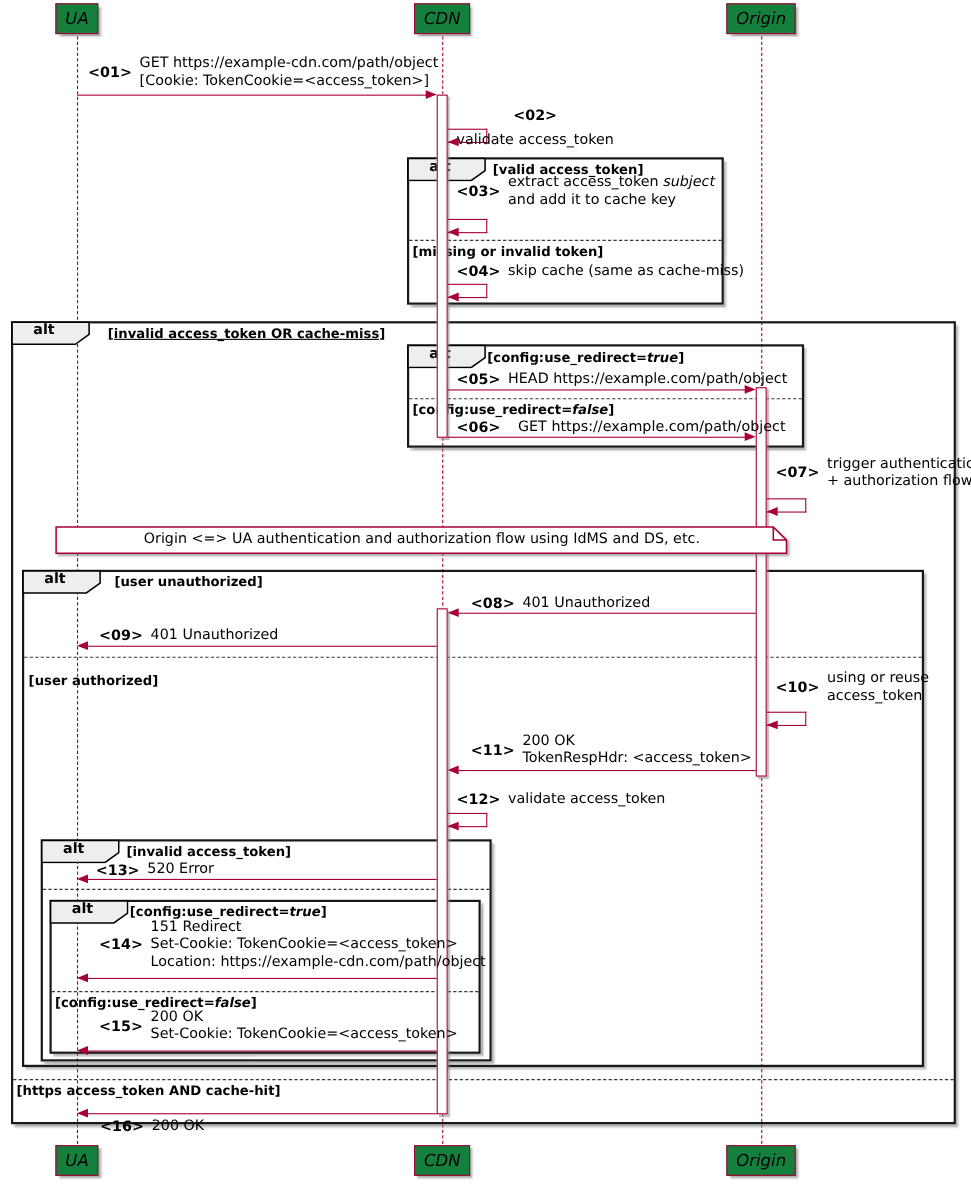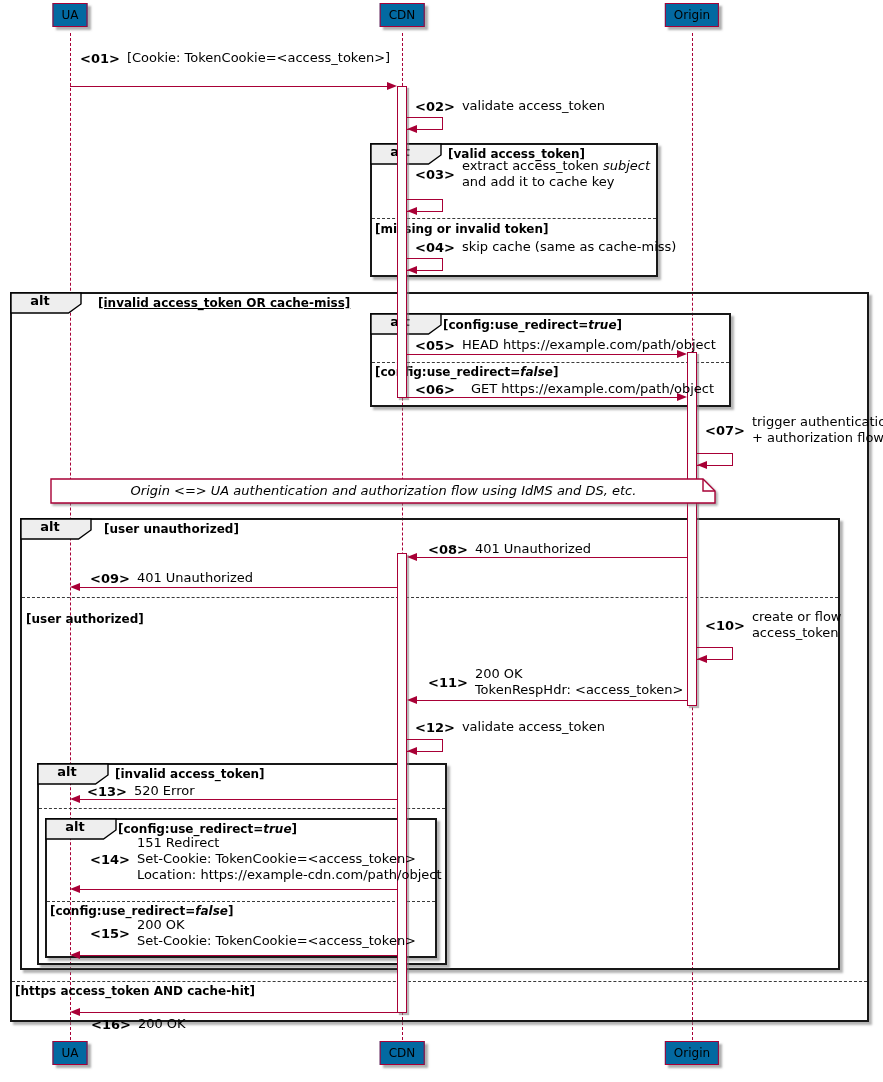--- a/index.html
+++ b/index.html
@@ -21,25 +21,25 @@
   .ah{position:absolute;width:0;height:0;border-top:4.5px solid transparent;border-bottom:4.5px solid transparent;}
   .ah.r{border-left:10px solid #A80036;}
   .ah.l{border-right:10px solid #A80036;}
   .sa{position:absolute;width:36px;height:13px;border:1px solid #A80036;border-left:none;box-sizing:border-box;}
   
   .msg{position:absolute;display:flex;align-items:center;gap:7px;font-size:13px;white-space:nowrap;}
   .msg b{font-size:13px;}
   .msg .lines > div{line-height:16px;}
   .msg i{font-style:italic;}
   
-  .note{position:absolute;font-style:italic;}
+  .note{position:absolute;}
   .note svg{position:absolute;left:0;top:0;filter:drop-shadow(2px 2px 1px rgba(120,120,120,.6));}
   .note span{position:absolute;left:0;top:5px;width:100%;text-align:center;font-size:13px;}
   
-  .pbox{position:absolute;transform:translateX(-50%);background:#0369a1;border:1.6px solid #A80036;box-shadow:3px 3px 2px rgba(120,120,120,.6);padding:4px 8px;font-size:12px;white-space:nowrap;}
+  .pbox{position:absolute;transform:translateX(-50%);background:#15803d;border:1.6px solid #A80036;box-shadow:3px 3px 2px rgba(120,120,120,.6);padding:4px 8px;font-size:15px;white-space:nowrap;font-style:italic;}
 </style>
 </head>
 <body>
 
 <div class="lifeline" style="left:70px;top:33px;height:1007px;"></div>
 <div class="lifeline" style="left:402px;top:33px;height:1007px;"></div>
 <div class="lifeline" style="left:692px;top:33px;height:1007px;"></div>
 
 <div class="frame" style="left:10px;top:292px;width:859px;height:730px;">
   <div class="ph">
@@ -174,25 +174,26 @@
 
 <div class="ln" style="left:79px;top:955px;width:318px;"></div>
 <div class="ah l" style="left:70px;top:951px;"></div>
 
 <div class="ln" style="left:79px;top:1012px;width:318px;"></div>
 <div class="ah l" style="left:70px;top:1008px;"></div>
 
 <div class="msg" style="left:80px;top:50px;">
   <b>&lt;01&gt;</b>
   <div class="lines">
+      <div>GET https://example-cdn.com/path/object</div>
       <div>[Cookie: TokenCookie=&lt;access_token&gt;]</div>
     </div>
 </div>
 
-<div class="msg" style="left:415px;top:98px;">
+<div class="msg" style="left:415px;top:98px;flex-direction:column;">
   <b>&lt;02&gt;</b>
   <div class="lines">
       <div>validate access_token</div>
     </div>
 </div>
 
 <div class="msg" style="left:415px;top:158px;">
   <b>&lt;03&gt;</b>
   <div class="lines">
       <div><span>extract access_token </span><i>subject</i></div>
@@ -239,21 +240,21 @@
 <div class="msg" style="left:90px;top:570px;">
   <b>&lt;09&gt;</b>
   <div class="lines">
       <div>401 Unauthorized</div>
     </div>
 </div>
 
 <div class="msg" style="left:705px;top:609px;">
   <b>&lt;10&gt;</b>
   <div class="lines">
-      <div>create or flow</div>
+      <div>using or reuse</div>
       <div>access_token</div>
     </div>
 </div>
 
 <div class="msg" style="left:428px;top:666px;">
   <b>&lt;11&gt;</b>
   <div class="lines">
       <div>200 OK</div>
       <div>TokenRespHdr: &lt;access_token&gt;</div>
     </div>

